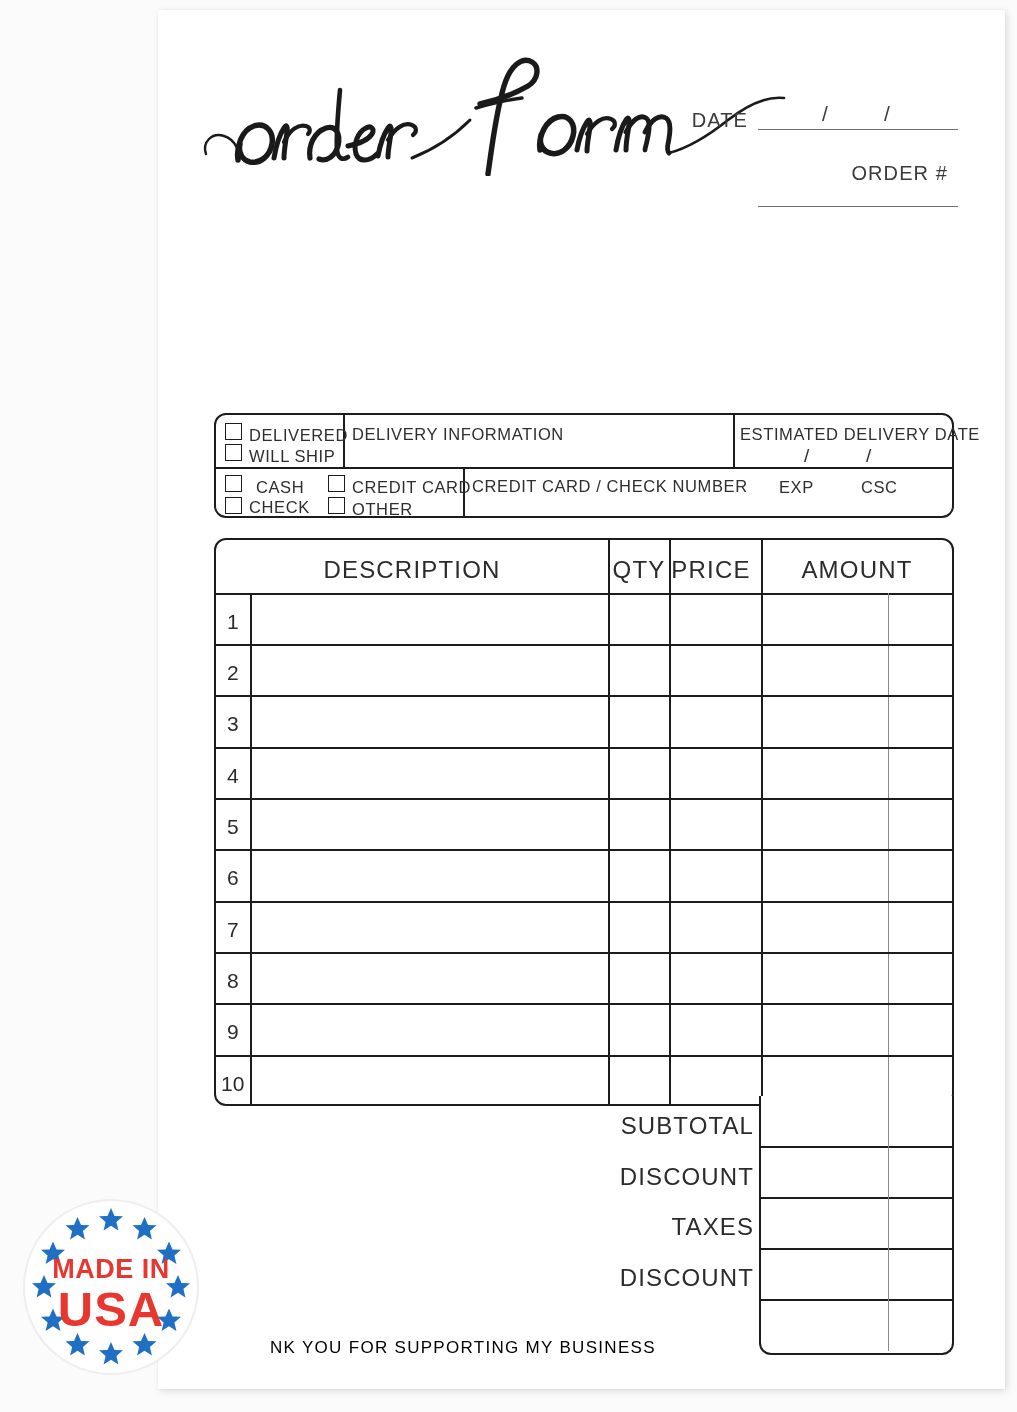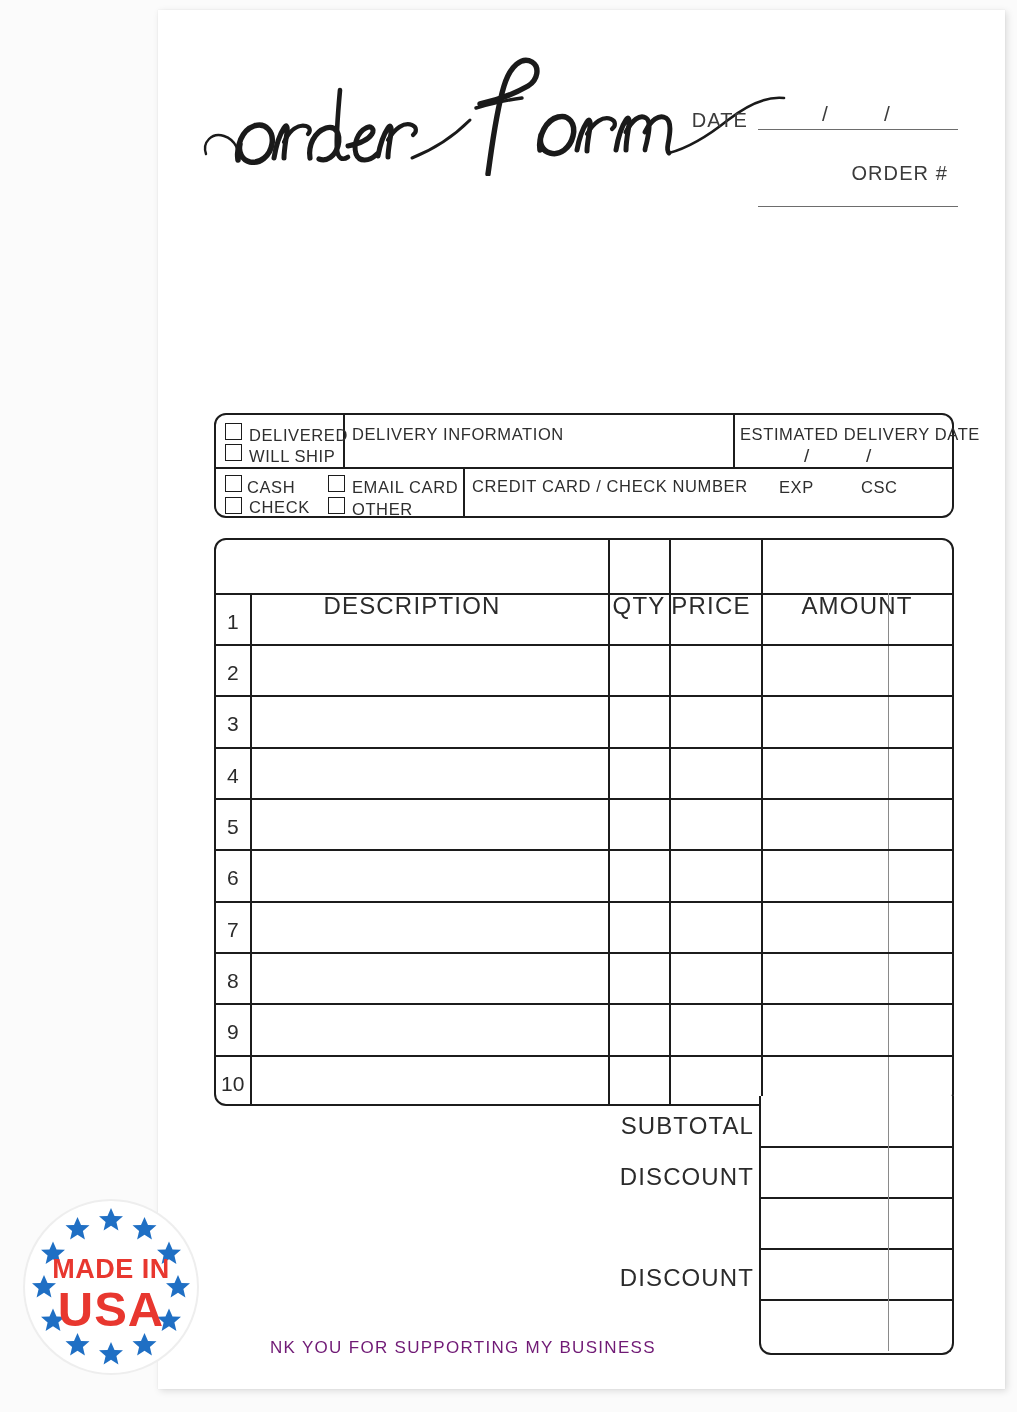--- a/index.html
+++ b/index.html
@@ -104,21 +104,20 @@
   }
 
   
   .th {
     position: absolute;
     font-size: 24px;
     letter-spacing: 1.2px;
     color: #2b2b2b;
     text-align: center;
     line-height: 1;
-    margin-top: 36px;
   }
   .rownum {
     position: absolute;
     font-size: 21px;
     color: #2b2b2b;
     line-height: 1;
   }
 
   
   .tot-label {
@@ -130,21 +129,21 @@
     line-height: 1;
   }
 
   
   #footer {
     position: absolute;
     left: 112px;
     top: 1328px;
     font-size: 17px;
     letter-spacing: 1.3px;
-    color: #701a75;
+    color: #000000;
     white-space: nowrap;
   }
 
   
   #usa-badge {
     position: absolute;
     left: 22px;
     top: 1198px;
     width: 178px;
     height: 178px;
@@ -225,26 +224,26 @@
 
       <span class="fld" style="left:136px; top:11px;">DELIVERY INFORMATION</span>
       <div style="position:absolute;left:129px;top:30px;width:386px;height:21px;"></div>
 
       <span class="fld" style="left:524px; top:11px;">ESTIMATED DELIVERY DATE</span>
       <span class="fld" style="left:588px; top:31px; font-size:19px;">/</span>
       <span class="fld" style="left:650px; top:31px; font-size:19px;">/</span>
       <div style="position:absolute;left:519px;top:28px;width:216px;height:23px;"></div>
 
       <span class="cbox" style="left:9px; top:60px;"></span>
-      <span class="fld" style="left:31px; top:64px;">CASH</span>
+      <span class="fld" style="left:40px; top:64px;">CASH</span>
       <span class="cbox" style="left:9px; top:82px;"></span>
       <span class="fld" style="left:33px; top:84px;">CHECK</span>
 
       <span class="cbox" style="left:112px; top:60px;"></span>
-      <span class="fld" style="left:136px; top:64px;">EMAIL CARD</span>
+      <span class="fld" style="left:136px; top:64px;">CREDIT CARD</span>
       <span class="cbox" style="left:112px; top:82px;"></span>
       <span class="fld" style="left:136px; top:86px;">OTHER</span>
 
       <span class="fld" style="left:256px; top:63px;">CREDIT CARD / CHECK NUMBER</span>
       <span class="fld" style="left:563px; top:64px;">EXP</span>
       <span class="fld" style="left:645px; top:64px;">CSC</span>
       <div style="position:absolute;left:249px;top:82px;width:300px;height:19px;"></div>
       <div style="position:absolute;left:555px;top:82px;width:70px;height:19px;"></div>
       <div style="position:absolute;left:637px;top:82px;width:70px;height:19px;"></div>
     </div>
@@ -329,20 +328,21 @@
       <div style="position:absolute;left:547px;top:260px;width:124px;height:48px;"></div>
       <div style="position:absolute;left:547px;top:311px;width:124px;height:48px;"></div>
       <div style="position:absolute;left:547px;top:363px;width:124px;height:48px;"></div>
       <div style="position:absolute;left:547px;top:414px;width:124px;height:48px;"></div>
       <div style="position:absolute;left:547px;top:465px;width:124px;height:48px;"></div>
       <div style="position:absolute;left:547px;top:517px;width:124px;height:48px;"></div>
     </div>
 
     <span class="tot-label" style="left:330px; top:1104px; width:266px;">SUBTOTAL</span>
     <span class="tot-label" style="left:330px; top:1155px; width:266px;">DISCOUNT</span>
+    <span class="tot-label" style="left:330px; top:1205px; width:266px;">TAXES</span>
     <span class="tot-label" style="left:330px; top:1256px; width:266px;">DISCOUNT</span>
 
     <div class="rbox" style="left:601px; top:1086px; width:195px; height:259px; border-radius:0 0 12px 12px; border-top:none;">
       <div class="hline" style="left:0; top:50px; width:191px;"></div>
       <div class="hline" style="left:0; top:101px; width:191px;"></div>
       <div class="hline" style="left:0; top:152px; width:191px;"></div>
       <div class="hline" style="left:0; top:203px; width:191px;"></div>
       <div class="vline-thin" style="left:127px; top:0; height:255px;"></div>
 
       <div style="position:absolute;left:0;top:0;width:191px;height:48px;"></div>

